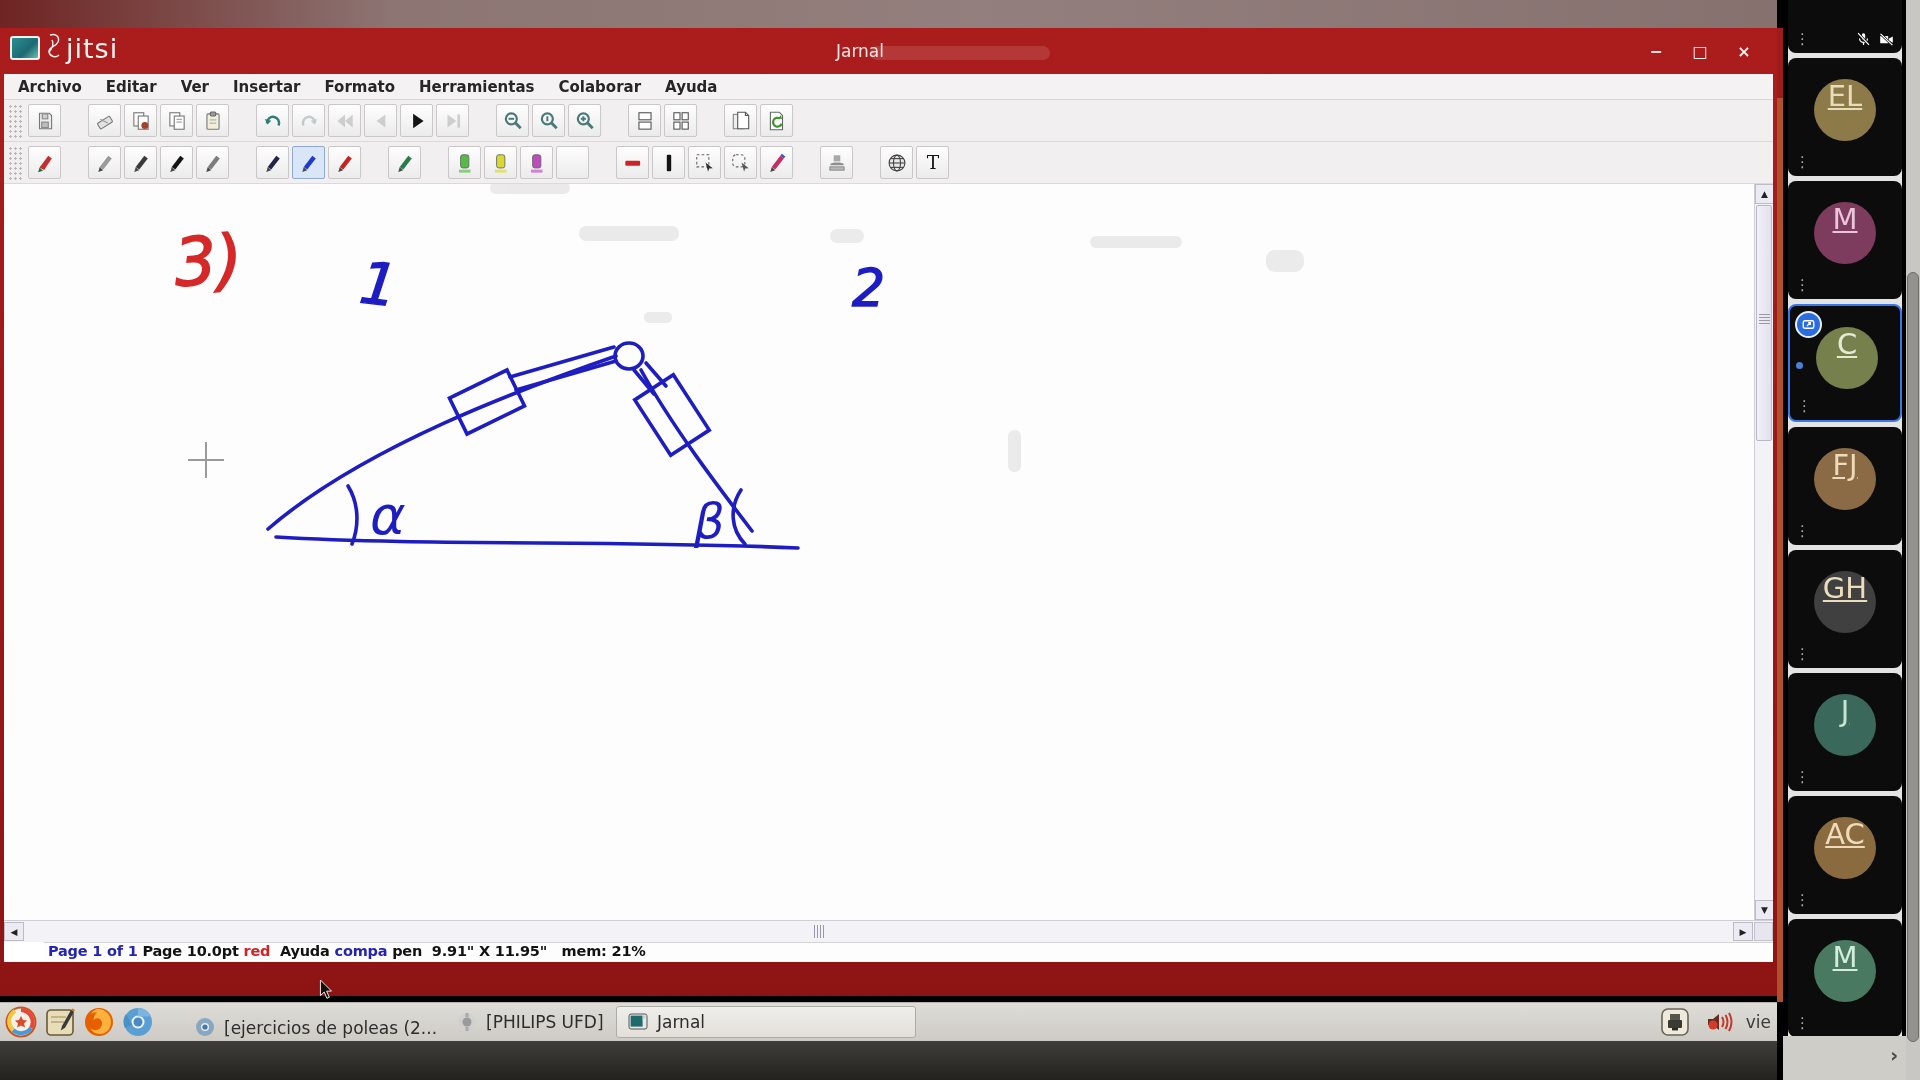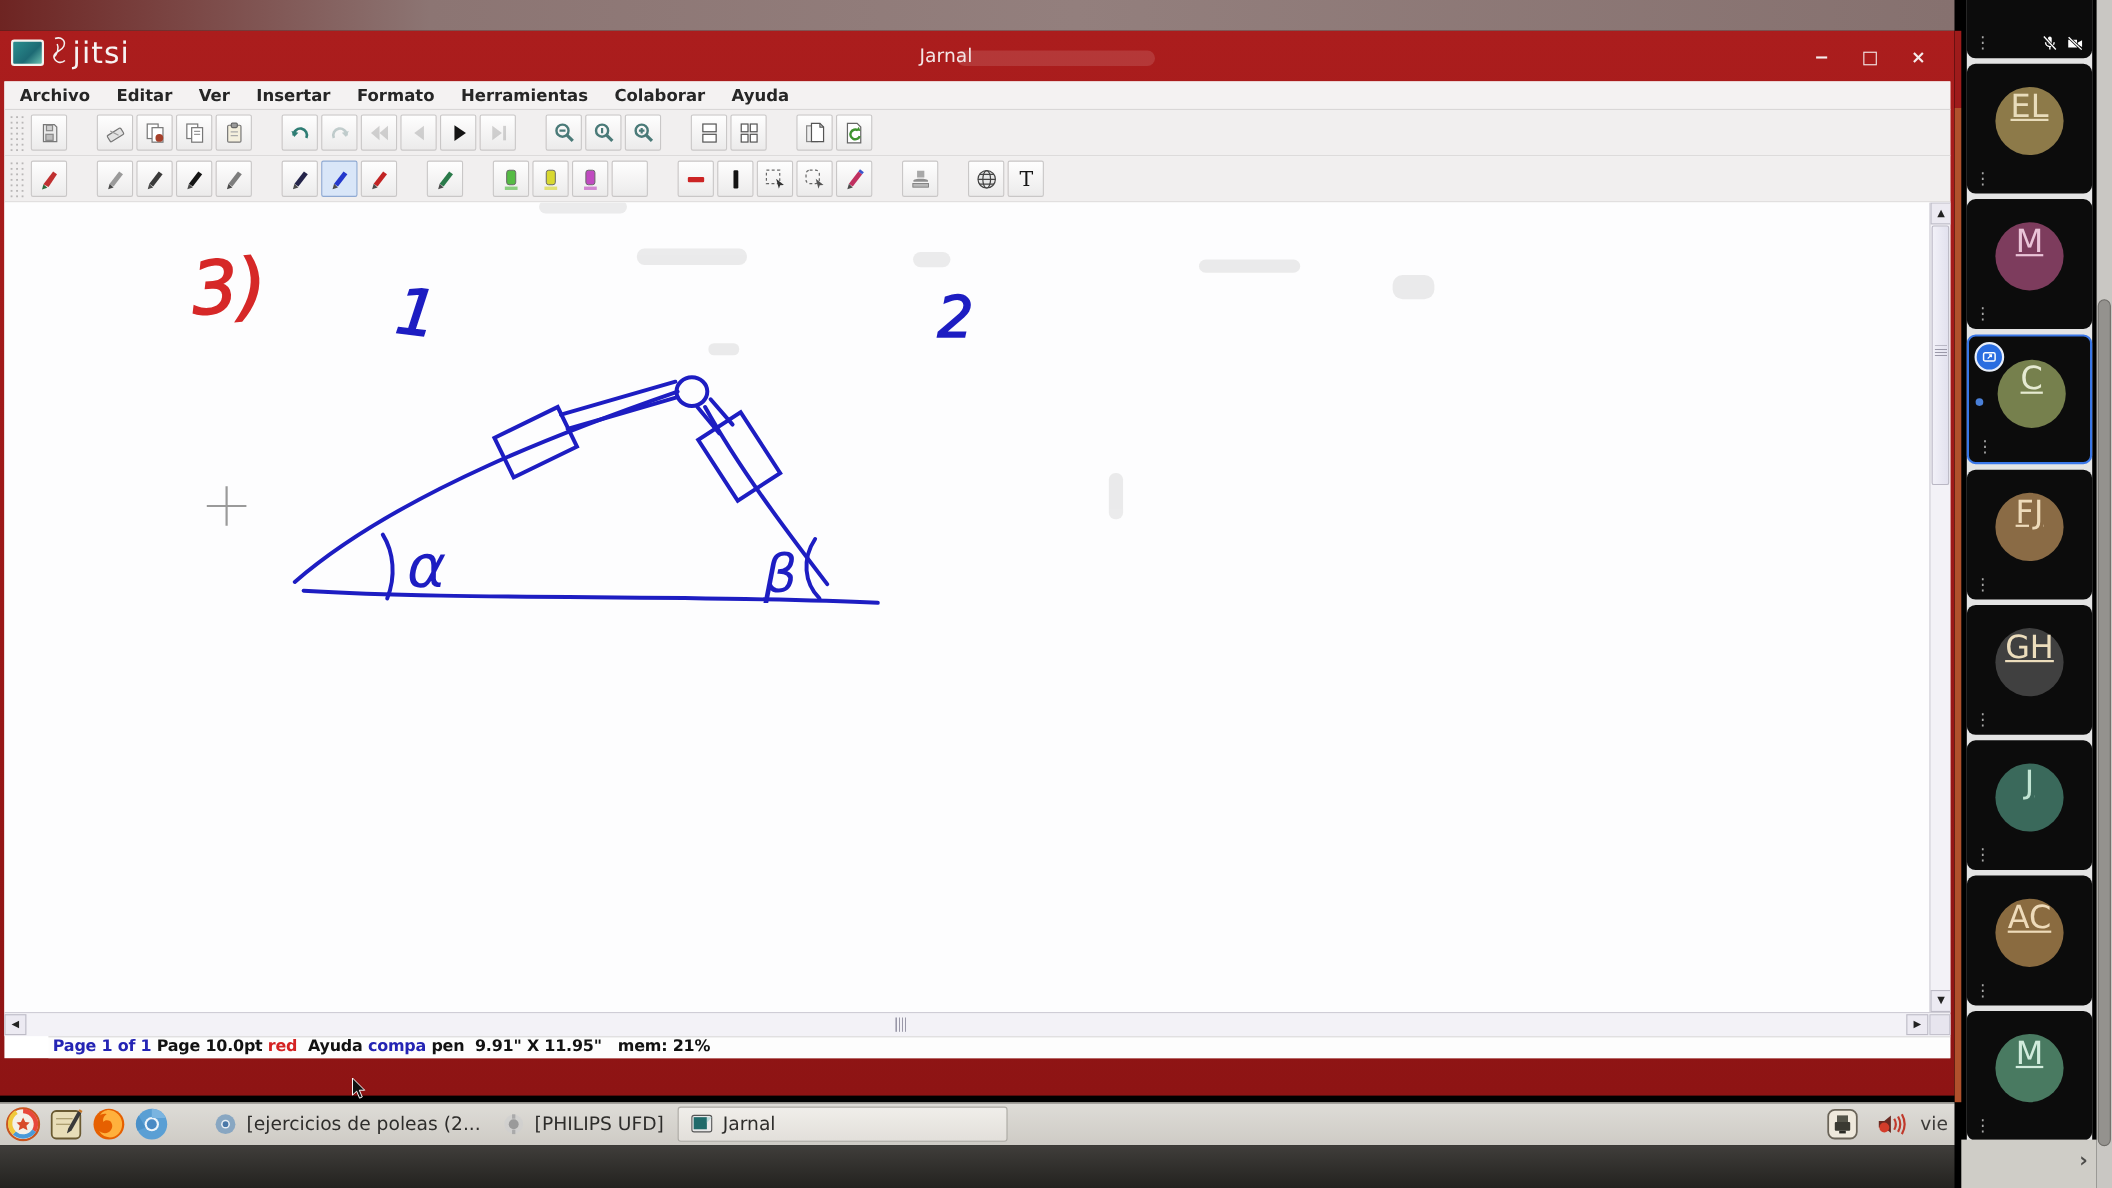--- a/index.html
+++ b/index.html
@@ -73,21 +73,21 @@
   .taskbar { left:0; top:1002px; width:1777px; height:39px;
     background:linear-gradient(#dedcd7,#cecbc5); border-top:1px solid #b5b3ac;
     display:flex; align-items:center; padding-left:4px; }
   .app-btn { width:34px; height:34px; margin-right:5px; display:flex; align-items:center; justify-content:center; }
   .app-btn svg { width:32px; height:32px; }
   .task-btn { height:32px; display:flex; align-items:center; gap:8px; padding:0 10px;
     color:#2e2d2b; font-size:17px; white-space:nowrap; overflow:hidden; }
   .task-btn .task-ico svg { width:22px; height:22px; display:block; }
   .task-btn.active { background:linear-gradient(#f0eeea,#e2dfda); border:1px solid #aeaca6;
     border-radius:3px; width:300px; }
-  .tb1 { margin-left:24px; width:262px; }
+  .tb1 { margin-left:24px; width:262px;align-items:flex-end; }
   .tb2 { width:170px; }
   .tb3 { margin-left:92px; width:262px; }
   .tray { position:absolute; right:0; top:1002px; height:39px; display:flex; align-items:center; gap:10px; padding-right:0; left:auto; }
   .tray-ico { width:34px; height:34px; display:flex; align-items:center; justify-content:center; }
   .tray-ico svg { width:30px; height:30px; }
   .clock { font-size:17px; color:#3c3b39; padding-right:2px; white-space:nowrap; }
 
   .bottom-strip { left:0; top:1041px; width:1777px; height:39px;
     background:linear-gradient(#403e3b,#23221f); }
 

